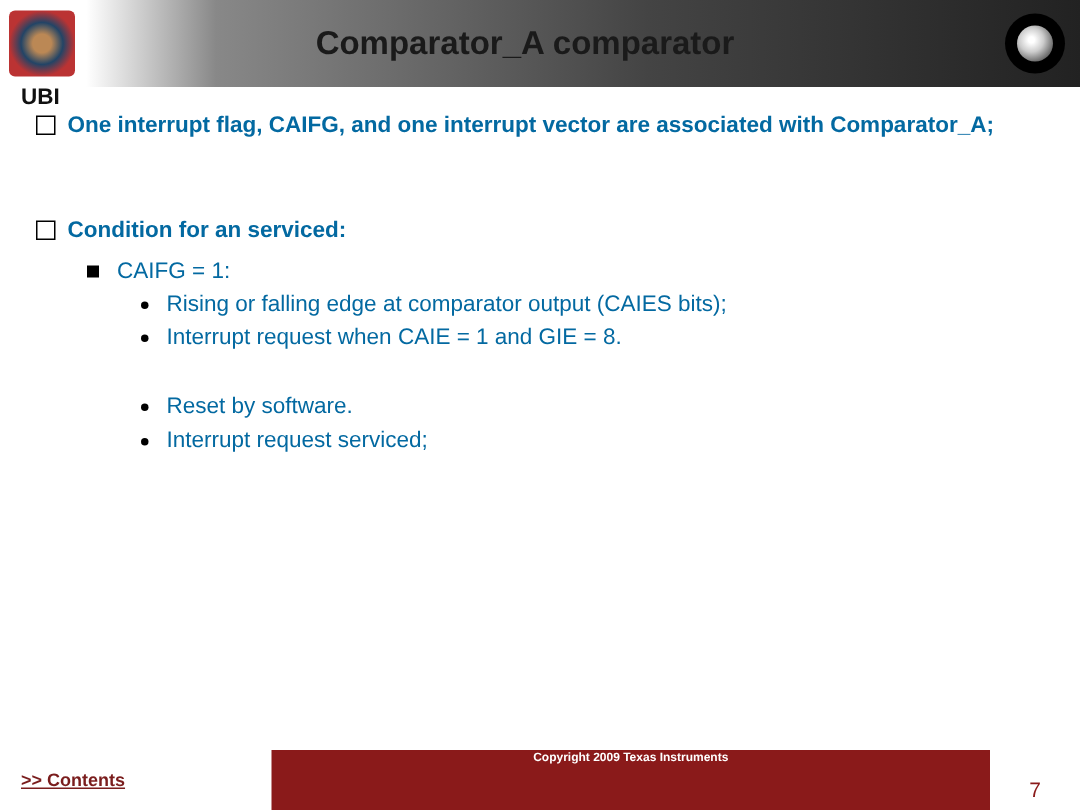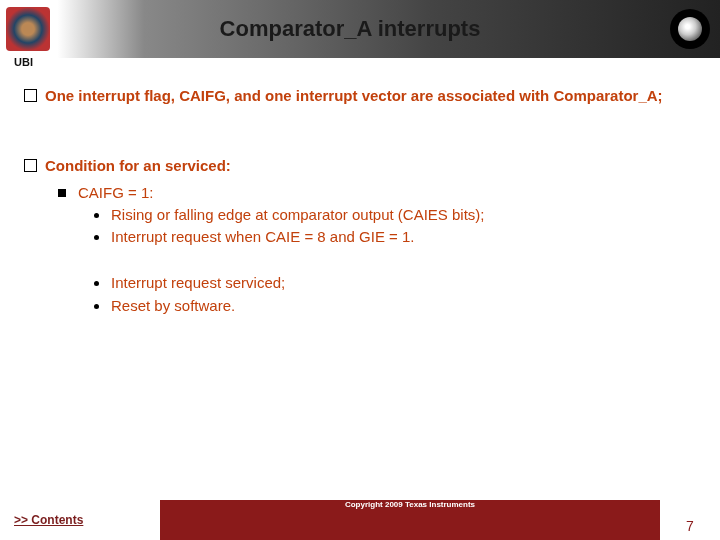--- a/index.html
+++ b/index.html
@@ -48,28 +48,28 @@
     position: absolute;
     top: 8px; left: 8px;
     width: 24px; height: 24px;
     background: radial-gradient(circle at 40% 40%, #fff 10%, #ccc 40%, #555 80%);
     border-radius: 50%;
   }
   .ubi-label {
     position: absolute;
     left: 14px;
     top: 56px;
-    font-size: 11px;
+    font-size: 15px;
     font-weight: bold;
     color: #111;
   }
   .content {
-    padding: 28px 24px 0 24px;
+    padding: 16px 24px 0 24px;
     font-size: 15px;
-    color: #c2410c;
+    color: #0369a1;
     line-height: 1.35;
   }
   .bullet-q {
     display: flex;
     margin-bottom: 6px;
   }
   .bullet-q .marker {
     width: 13px; height: 13px;
     border: 1.5px solid #000;
     margin-top: 3px;
@@ -105,21 +105,21 @@
   .gap-lg { height: 44px; }
   .gap-md { height: 24px; }
   .footer {
     position: absolute;
     bottom: 0; left: 0; right: 0;
     height: 40px;
     display: flex;
     align-items: stretch;
   }
   .contents-link {
-    width: 160px;
+    width: 181px;
     display: flex;
     align-items: center;
     padding-left: 14px;
     font-size: 12px;
     font-weight: bold;
     color: #7a1d1d;
     text-decoration: underline;
     background: #fff;
   }
   .footer-mid {
@@ -142,21 +142,21 @@
     padding-bottom: 6px;
     font-size: 14px;
     color: #8a1a1a;
   }
 </style>
 </head>
 <body>
 
 <div class="header">
   <div class="logo-left"></div>
-  <div class="title">Comparator_A interrupts</div>
+  <div class="title">Comparator_A comparator</div>
   <div class="logo-right"></div>
 </div>
 <div class="ubi-label">UBI</div>
 
 <div class="content">
 
   <div class="bullet-q">
     <div class="marker"></div>
     <div class="text">One interrupt flag, CAIFG, and one interrupt vector are associated with Comparator_A;</div>
   </div>
@@ -170,32 +170,32 @@
   <div class="bullet-sq">
     <div class="marker"></div>
     <div>CAIFG = 1:</div>
   </div>
   <div class="bullet-dot">
     <div class="marker"></div>
     <div>Rising or falling edge at comparator output (CAIES bits);</div>
   </div>
   <div class="bullet-dot">
     <div class="marker"></div>
-    <div>Interrupt request when CAIE = 8 and GIE = 1.</div>
+    <div>Interrupt request when CAIE = 1 and GIE = 8.</div>
   </div>
 
   <div class="gap-md"></div>
 
   <div class="bullet-dot">
     <div class="marker"></div>
+    <div>Reset by software.</div>
+  </div>
+  <div class="bullet-dot">
+    <div class="marker"></div>
     <div>Interrupt request serviced;</div>
-  </div>
-  <div class="bullet-dot">
-    <div class="marker"></div>
-    <div>Reset by software.</div>
   </div>
 
 </div>
 
 <div class="footer">
   <div class="contents-link">&gt;&gt; Contents</div>
   <div class="footer-mid">
     <div class="bold">Copyright  2009 Texas Instruments</div>
   </div>
   <div class="footer-right">7</div>

